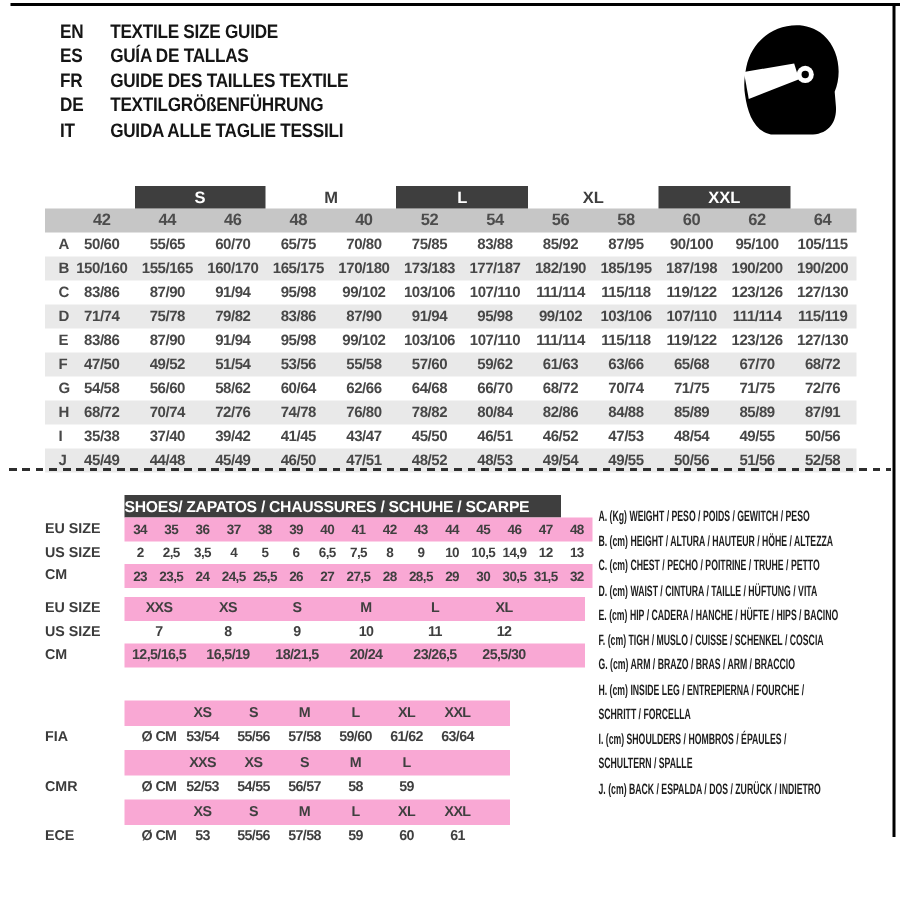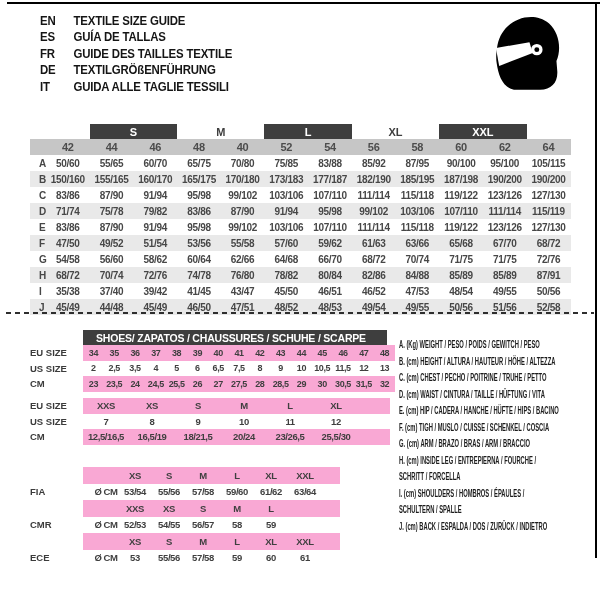--- a/index.html
+++ b/index.html
@@ -28,21 +28,21 @@
   .drow:nth-child(even){background:#e9e9e9;}
   .letter{display:flex;align-items:center;padding-left:9px;}
   .cell{display:flex;align-items:center;justify-content:center;letter-spacing:-0.3px;}
 
   .divider{position:absolute;left:6px;top:312px;width:588px;height:2px;
            background:repeating-linear-gradient(90deg,#2e2e2e 0 5px,transparent 5px 9px);}
 
   
   .btable{position:absolute;left:30px;width:545px;}
   .bar{margin-left:53px;width:291px;height:15px;background:#3e3e3e;color:#fff;
-       display:flex;align-items:center;padding-left:13px;font-size:10.5px;letter-spacing:-0.2px;white-space:nowrap;}
+       display:flex;align-items:center;padding-left:0;font-size:10.5px;letter-spacing:-0.2px;white-space:nowrap;}
   .brow{display:flex;height:15.5px;font-size:9.5px;}
   .hrow{height:16.5px;}
   .rlabel{width:53px;display:flex;align-items:center;color:#3b3b3b;}
   .cells{display:grid;align-items:center;}
   .cells span{text-align:center;letter-spacing:-0.4px;}
   .shaded{background:#f9a8d4;}
   .cells-shoes{width:312px;grid-template-columns:repeat(15,1fr);font-size:9px;}
   .cells-gloves{width:307px;grid-template-columns:repeat(6,46px) 1fr;}
   .cells-helmet{width:257px;grid-template-columns:35px repeat(6,34px) 1fr;}
   .cells-helmet .unit{text-align:center;padding-left:11px;}
@@ -299,21 +299,21 @@
             <span>3,5</span>
             <span>4</span>
             <span>5</span>
             <span>6</span>
             <span>6,5</span>
             <span>7,5</span>
             <span>8</span>
             <span>9</span>
             <span>10</span>
             <span>10,5</span>
-            <span>11,5</span>
+            <span>14,9</span>
             <span>12</span>
             <span>13</span>
           </div>
         </div>
         <div class="brow">
           <div class="rlabel">CM</div>
           <div class="cells cells-shoes shaded">
             <span>23</span>
             <span>23,5</span>
             <span>24</span>

